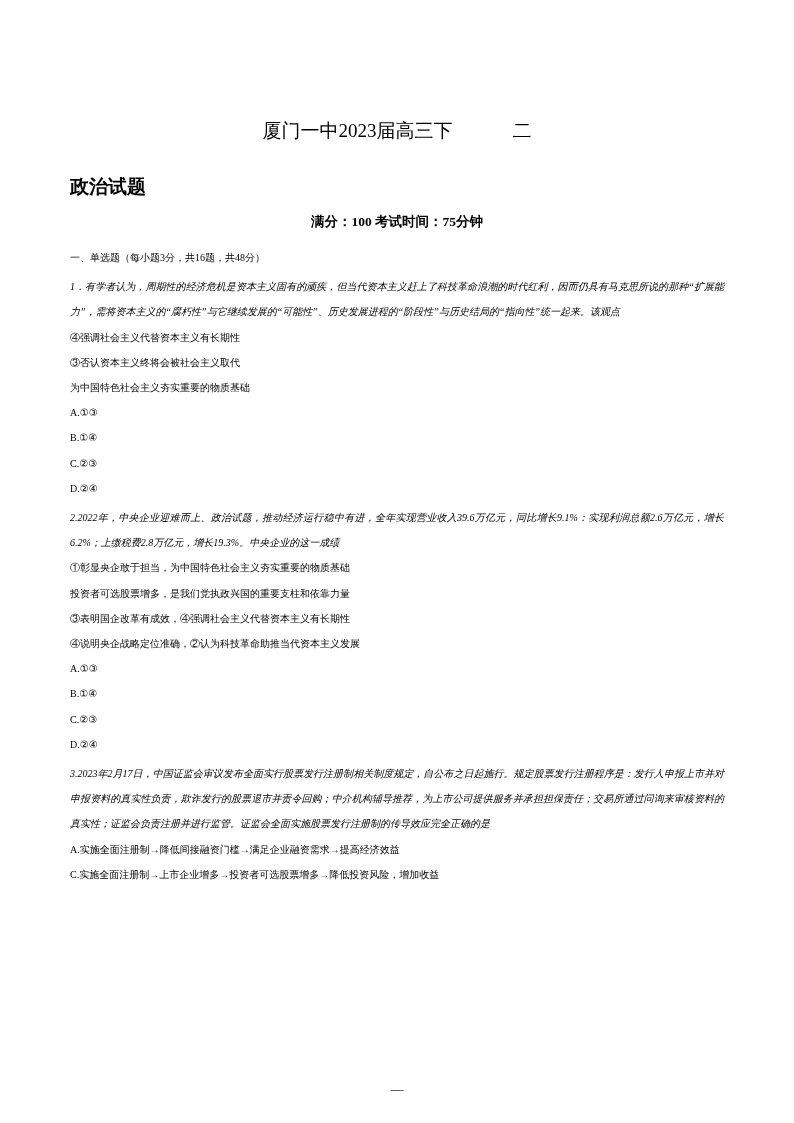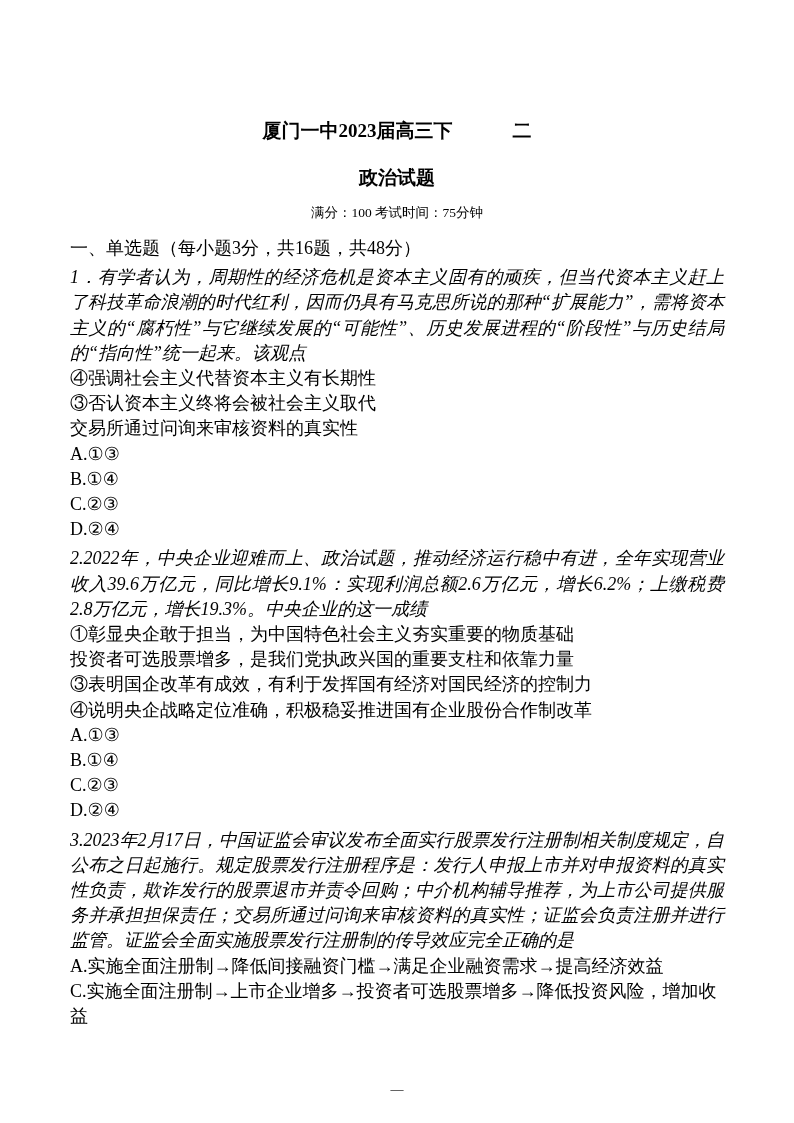--- a/index.html
+++ b/index.html
@@ -14,42 +14,41 @@
   }
   .page {
     position: absolute;
     inset: 0;
     padding: 118px 70px 0 70px;
     background: #ffffff;
   }
   .title {
     text-align: center;
     font-size: 19px;
-    font-weight: bold;
+    font-weight: normal;
     line-height: 26px;
     white-space: pre;
   }
   .title .title-tail { margin-left: 60px; }
   .subtitle {
-    text-align: center;
     font-size: 19px;
     font-weight: bold;
     line-height: 26px;
-    margin-top: 21px;
+    margin-top: 30px;
   }
   .meta {
     text-align: center;
     font-size: 13.5px;
-    font-weight: normal;
+    font-weight: bold;
     line-height: 20px;
     margin-top: 12px;
   }
   .body {
     margin-top: 13px;
-    font-size: 18px;
+    font-size: 10px;
     line-height: 25.2px;
   }
   .section-heading { font-weight: normal; }
   .question { margin-top: 4px; }
   .stem { text-align: justify; text-justify: inter-ideograph; font-style: italic; }
   .line { text-align: left; }
   .footer {
     position: absolute;
     bottom: 26px;
     left: 0;
@@ -71,33 +70,33 @@
   <div class="meta">满分：100 考试时间：75分钟</div>
 
   <div class="body">
 
     <p class="section-heading">一、单选题（每小题3分，共16题，共48分）</p>
 
     <section class="question">
       <p class="stem">1．有学者认为，周期性的经济危机是资本主义固有的顽疾，但当代资本主义赶上了科技革命浪潮的时代红利，因而仍具有马克思所说的那种“扩展能力”，需将资本主义的“腐朽性”与它继续发展的“可能性”、历史发展进程的“阶段性”与历史结局的“指向性”统一起来。该观点</p>
       <p class="line">④强调社会主义代替资本主义有长期性</p>
       <p class="line">③否认资本主义终将会被社会主义取代</p>
-      <p class="line">交易所通过问询来审核资料的真实性</p>
+      <p class="line">为中国特色社会主义夯实重要的物质基础</p>
       <p class="line">A.①③</p>
       <p class="line">B.①④</p>
       <p class="line">C.②③</p>
       <p class="line">D.②④</p>
     </section>
 
     <section class="question">
       <p class="stem">2.2022年，中央企业迎难而上、政治试题，推动经济运行稳中有进，全年实现营业收入39.6万亿元，同比增长9.1%：实现利润总额2.6万亿元，增长6.2%；上缴税费2.8万亿元，增长19.3%。中央企业的这一成绩</p>
       <p class="line">①彰显央企敢于担当，为中国特色社会主义夯实重要的物质基础</p>
       <p class="line">投资者可选股票增多，是我们党执政兴国的重要支柱和依靠力量</p>
-      <p class="line">③表明国企改革有成效，有利于发挥国有经济对国民经济的控制力</p>
-      <p class="line">④说明央企战略定位准确，积极稳妥推进国有企业股份合作制改革</p>
+      <p class="line">③表明国企改革有成效，④强调社会主义代替资本主义有长期性</p>
+      <p class="line">④说明央企战略定位准确，②认为科技革命助推当代资本主义发展</p>
       <p class="line">A.①③</p>
       <p class="line">B.①④</p>
       <p class="line">C.②③</p>
       <p class="line">D.②④</p>
     </section>
 
     <section class="question">
       <p class="stem">3.2023年2月17日，中国证监会审议发布全面实行股票发行注册制相关制度规定，自公布之日起施行。规定股票发行注册程序是：发行人申报上市并对申报资料的真实性负责，欺诈发行的股票退市并责令回购；中介机构辅导推荐，为上市公司提供服务并承担担保责任；交易所通过问询来审核资料的真实性；证监会负责注册并进行监管。证监会全面实施股票发行注册制的传导效应完全正确的是</p>
       <p class="line">A.实施全面注册制→降低间接融资门槛→满足企业融资需求→提高经济效益</p>
       <p class="line">C.实施全面注册制→上市企业增多→投资者可选股票增多→降低投资风险，增加收益</p>

